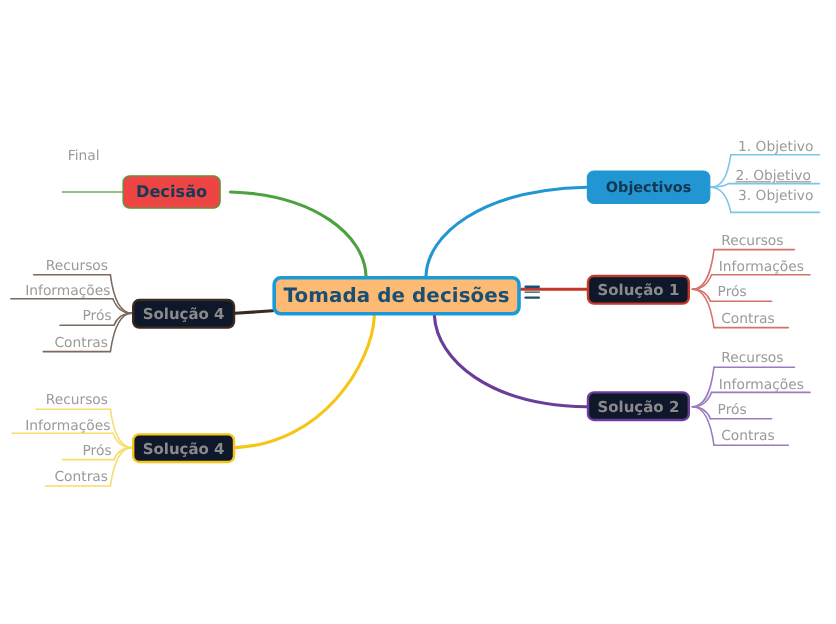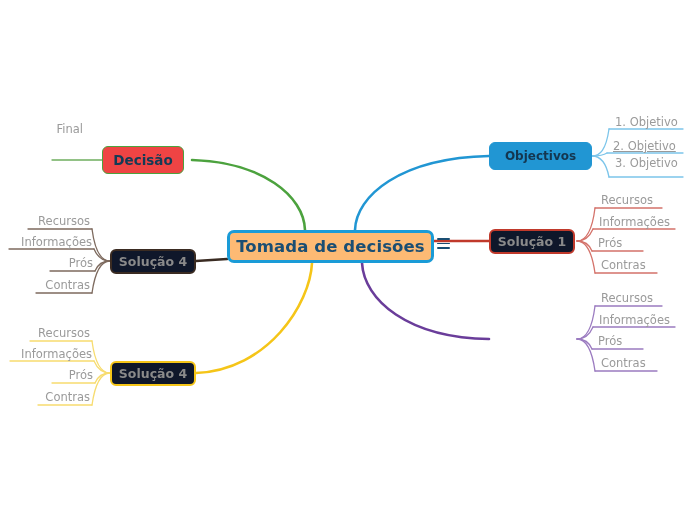--- a/index.html
+++ b/index.html
@@ -129,20 +129,21 @@
 
   <div class="node root">Tomada de decisões</div>
   <div class="hamburger">
     <i></i>
       <i></i>
       <i></i>
   </div>
 
   <div class="node obj">Objectivos</div>
   <div class="node sol sol1">Solução 1</div>
+  <div class="node sol sol2">Solução 2</div>
   <div class="node dec">Decisão</div>
   <div class="node sol sol4">Solução 4</div>
   <div class="node sol sol3">Solução 4</div>
 
   <div class="leaf r" style="left:615px;top:116px;">1. Objetivo</div>
   <div class="leaf r" style="left:613px;top:140px;text-decoration:underline;">2. Objetivo</div>
   <div class="leaf r" style="left:615px;top:157px;">3. Objetivo</div>
 
   <div class="leaf r" style="left:601px;top:194px;">Recursos</div>
   <div class="leaf r" style="left:599px;top:216px;">Informações</div>

